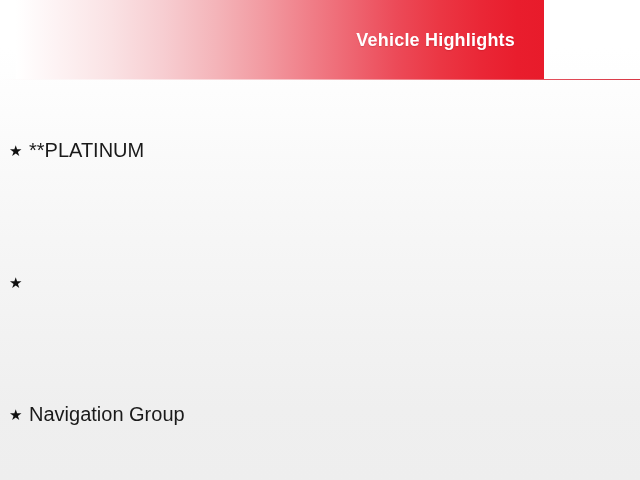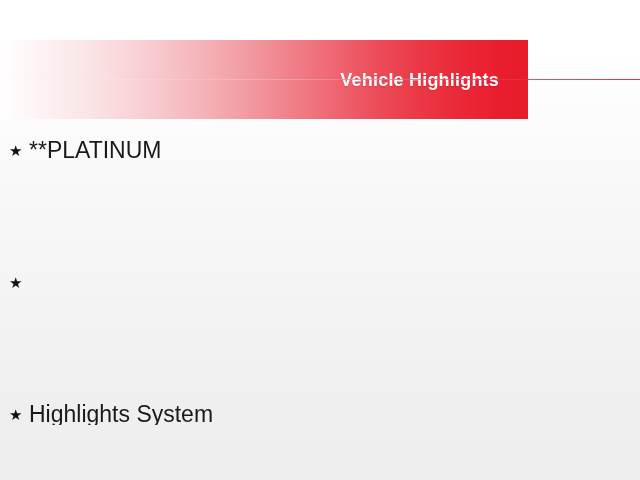--- a/index.html
+++ b/index.html
@@ -25,39 +25,38 @@
                 #f7f7f7 45%,
                 #f3f3f3 65%,
                 #efefef 85%,
                 #eeeeee 100%);
     overflow: hidden;
   }
 
   
   #header-band {
     position: absolute;
-    left: 0;
+    left: 16px;
     top: 0;
     width: 528px;
     height: 79px;
     background: linear-gradient(to right,
                 #ffffff 0%,
                 #fdf2f3 8%,
                 #fae2e4 18%,
                 #f7cdd1 28%,
                 #f4b4b9 38%,
                 #f29aa1 47%,
                 #f07d87 56%,
                 #ee6470 64%,
                 #ec4a58 72%,
                 #eb3744 80%,
                 #ea2736 88%,
                 #e91d2d 95%,
                 #e81b2b 100%);
-    margin-top: 40px;
   }
   #header-underline {
     position: absolute;
     left: 0;
     top: 79px;
     width: 640px;
     height: 1px;
     background: linear-gradient(to right,
                 rgba(255,255,255,0) 0%,
                 rgba(250,225,228,0.55) 20%,
@@ -106,21 +105,21 @@
     flex: 0 0 auto;
     width: 20px;
     font-size: 15px;
     line-height: 1;
     color: #111111;
     text-align: left;
   }
 
   .highlight-label {
     flex: 1 1 auto;
-    font-size: 23px;
+    font-size: 20px;
     line-height: 22px;
     color: #1a1a1a;
     white-space: nowrap;
     overflow: hidden;
   }
 </style>
 </head>
 <body>
 
 <div id="page">
@@ -136,18 +135,18 @@
       <span class="bullet-star">★</span>
       <span class="highlight-label">**PLATINUM</span>
     </li>
 
     <li class="highlight-item row-1">
       <span class="bullet-star">★</span>
     </li>
 
     <li class="highlight-item row-2">
       <span class="bullet-star">★</span>
-      <span class="highlight-label">Highlights System</span>
+      <span class="highlight-label">Navigation Group</span>
     </li>
 
   </ul>
 
 </div>
 
 </body></html>

